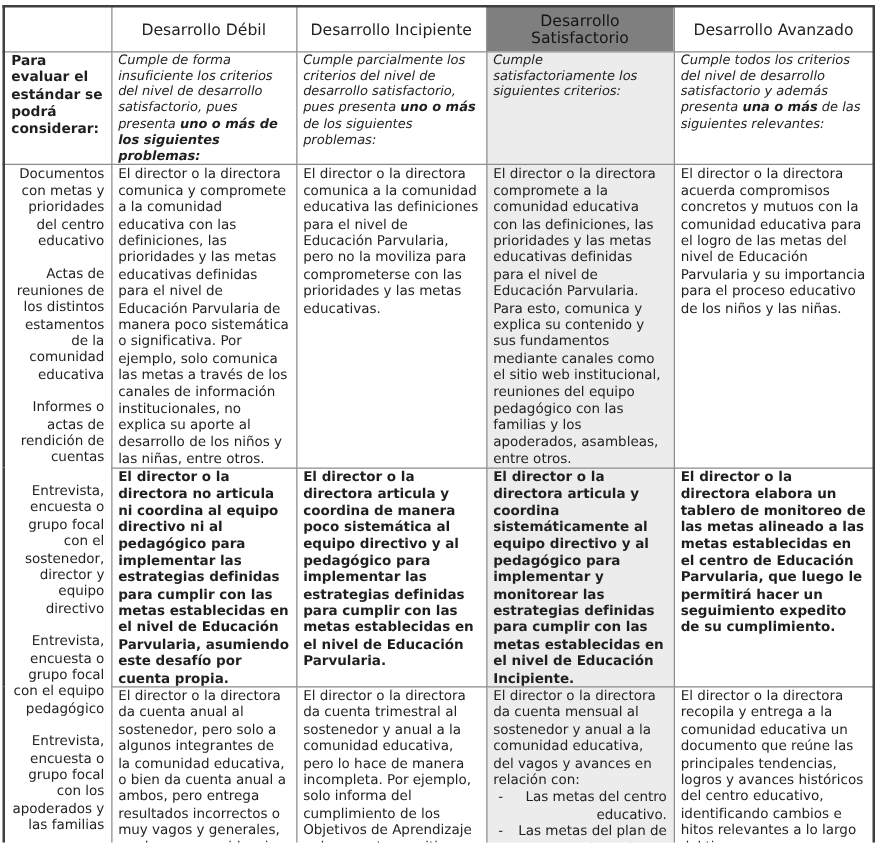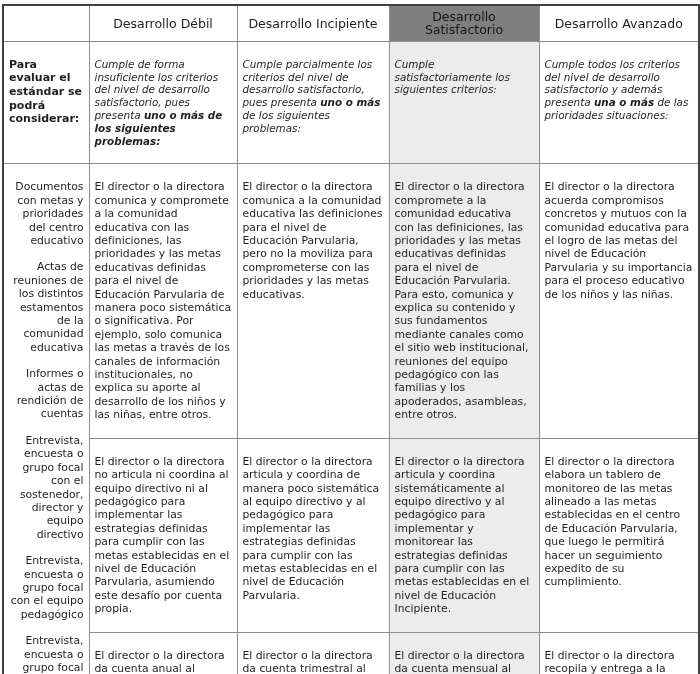--- a/index.html
+++ b/index.html
@@ -19,21 +19,21 @@
   }
   table.rubric{
     border-collapse:collapse;
     width:696px;
     table-layout:fixed;
     border:2px solid var(--outer-border);
   }
   table.rubric td{
     border:1px solid var(--border-color);
     vertical-align:top;
-    padding:16px 5px;
+    padding:0 5px;
     font-size:10.8px;
     line-height:13.4px;
   }
   
   tr.title-row td{
     text-align:center;
     vertical-align:middle;
     font-size:12.5px;
     padding:4px 2px;
     height:24px;
@@ -61,21 +61,21 @@
   
   td.evidence{
     font-size:10.2px;
     line-height:13px;
     padding-top:6px;
   }
   td.evidence p{margin:0 0 13px 0;text-align:right;}
   td.evidence p:last-child{margin-bottom:0;}
   td.satisf-col{background:var(--satisf-col-bg);}
   tr.row-1 td{height:228px;}
-  tr.row-2 td{height:146px;}
+  tr.row-2 td{height:146px;font-weight:bold;}
   tr.row-3 td{height:202px;}
   .bullets{margin-top:1px;}
   .bullet{
     position:relative;
     padding-left:14px;
     margin-left:2px;
     text-align:right;
   }
   .bullet::before{
     content:"-";
@@ -110,21 +110,21 @@
       <td>
         <span>Cumple de forma insuficiente los criterios del nivel de desarrollo satisfactorio, pues presenta </span><b>uno o más de los siguientes problemas:</b><span></span>
       </td>
       <td>
         <span>Cumple parcialmente los criterios del nivel de desarrollo satisfactorio, pues presenta </span><b>uno o más</b><span> de los siguientes problemas:</span>
       </td>
       <td class="satisf-col">
         <span>Cumple satisfactoriamente los siguientes criterios:</span><b></b><span></span>
       </td>
       <td>
-        <span>Cumple todos los criterios del nivel de desarrollo satisfactorio y además presenta </span><b>una o más</b><span> de las prioridades situaciones:</span>
+        <span>Cumple todos los criterios del nivel de desarrollo satisfactorio y además presenta </span><b>una o más</b><span> de las siguientes relevantes:</span>
       </td>
     </tr>
 
     <tr class="row-1">
       <td class="evidence" rowspan="3">
         <p>Documentos con metas y prioridades del centro educativo</p>
         <p>Actas de reuniones de los distintos estamentos de la comunidad educativa</p>
         <p>Informes o actas de rendición de cuentas</p>
         <p>Entrevista, encuesta o grupo focal con el sostenedor, director y equipo directivo</p>
         <p>Entrevista, encuesta o grupo focal con el equipo pedagógico</p>

